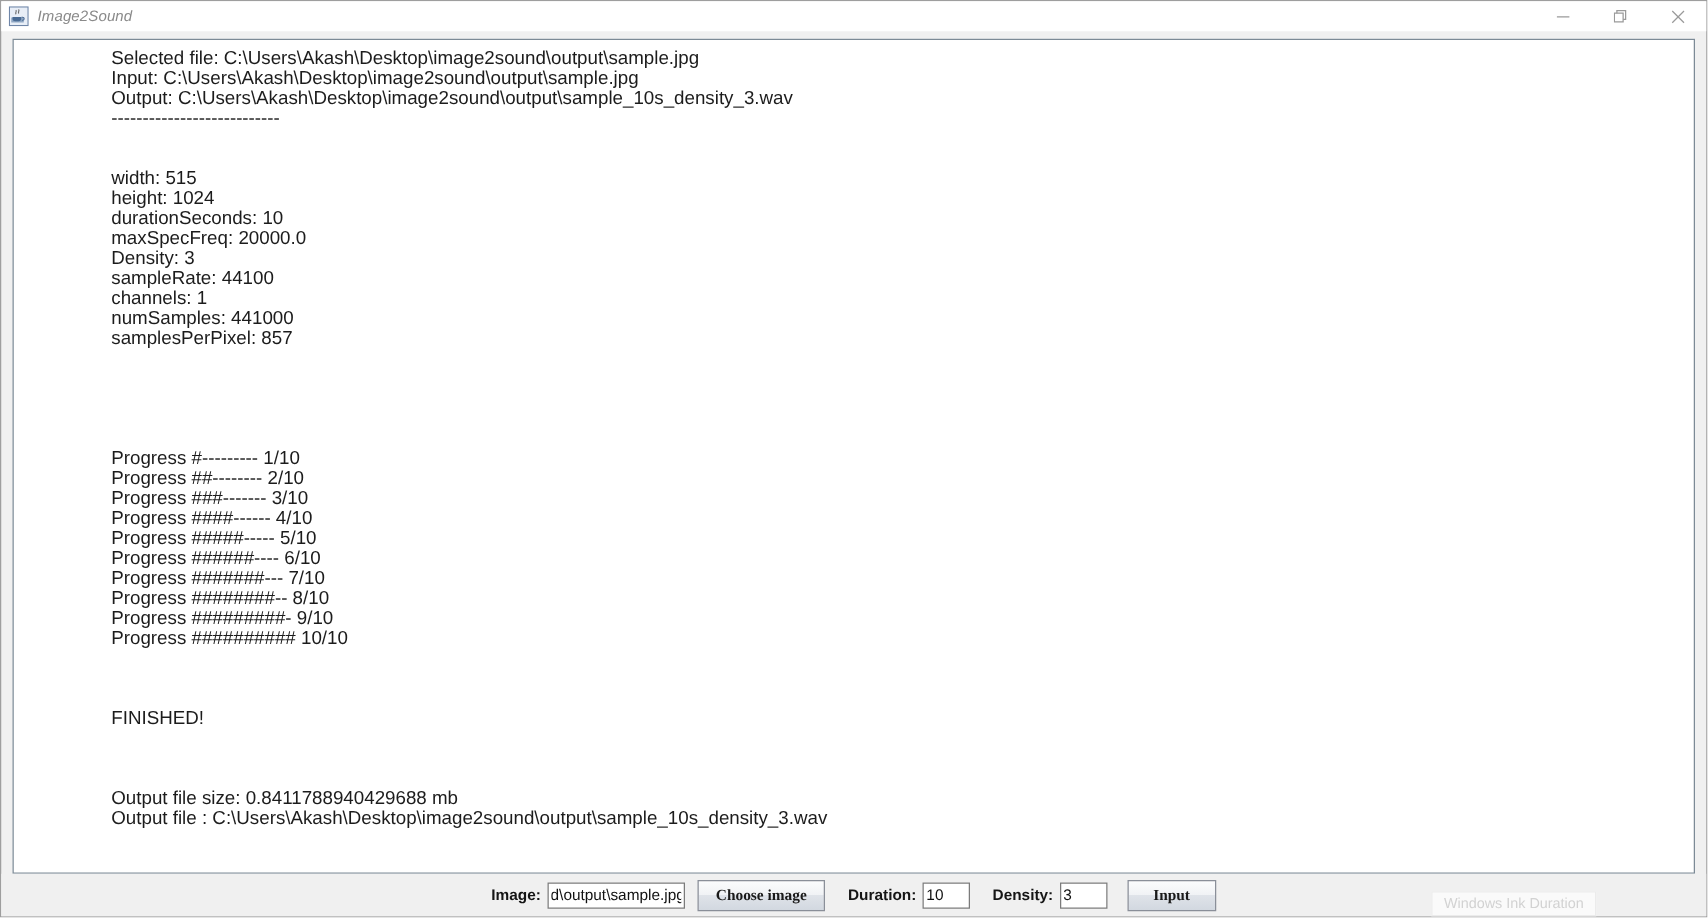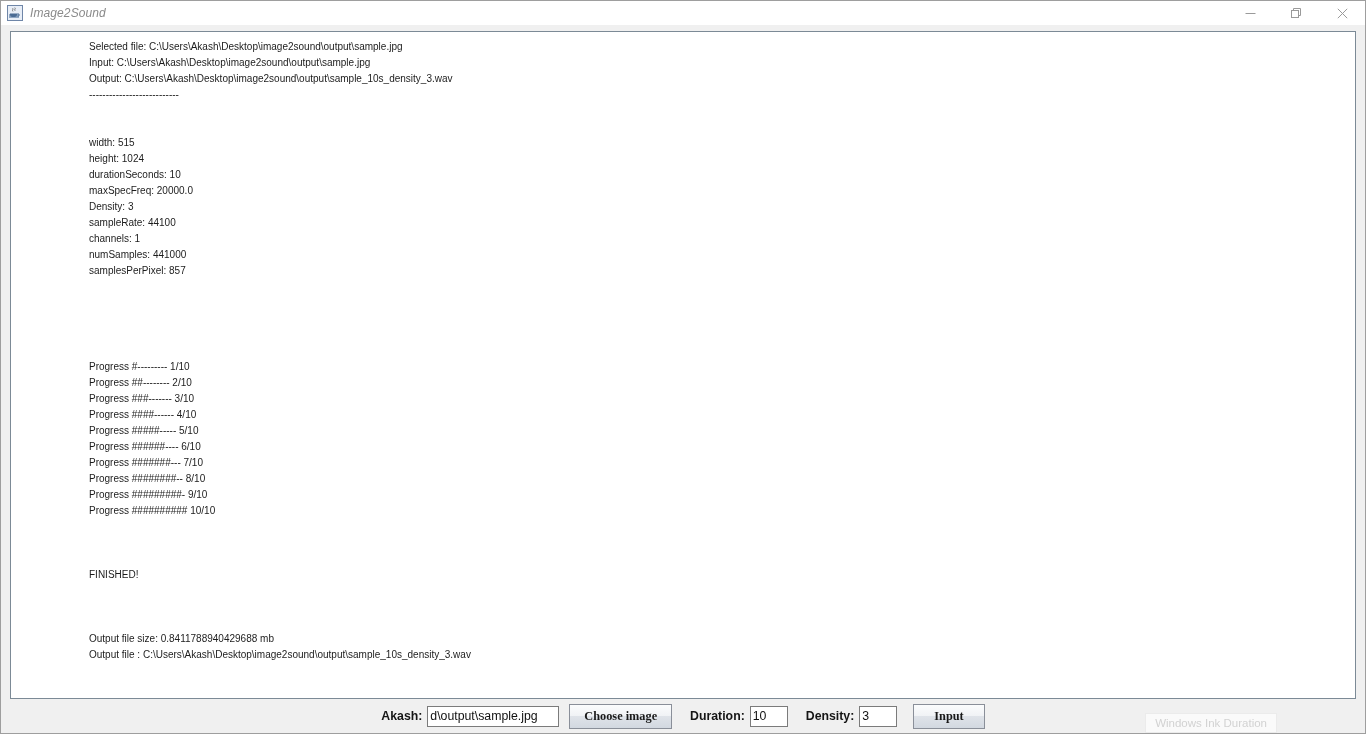--- a/index.html
+++ b/index.html
@@ -77,21 +77,21 @@
   #console {
     width: 100%; height: 100%;
     background: #ffffff;
     border: 1px solid #7c8a96;
     overflow: hidden;
     position: relative;
   }
   #console-text {
     padding: 7px 0 0 78px;
     font-family: "Liberation Sans", sans-serif;
-    font-size: 10px;
+    font-size: 15px;
     color: #1c1c1c;
     line-height: 16px;
     white-space: pre;
   }
   .cline { height: 16px; }
   .cline.blank { height: 16px; }
 
   
   #controlbar {
     height: 34px;
@@ -113,21 +113,21 @@
     background: #ffffff;
     border: 1px solid #7b7b7b;
     height: 21px;
     font-family: "Liberation Sans", sans-serif;
     font-size: 12.3px;
     color: #111;
     padding: 0 2px;
     line-height: 19px;
     outline: none;
   }
-  #image-field { width: 132px; }
+  #image-field { width: 110px; }
   #duration-field { width: 38px; }
   #density-field { width: 38px; }
 
   .jbutton {
     height: 25px;
     background: linear-gradient(to bottom, #fbfcfd 0%, #f0f2f5 48%, #dfe3e9 49%, #d2d8e0 100%);
     border: 1px solid #8a8f99;
     font-family: Liberation Serif, serif;
     font-size: 12.3px;
     font-weight: bold;
@@ -195,21 +195,21 @@
   </div>
 
 
   <div id="console-wrap">
     <div id="console">
       <div id="console-text"><div class="cline">Selected file: C:\Users\Akash\Desktop\image2sound\output\sample.jpg</div><div class="cline">Input: C:\Users\Akash\Desktop\image2sound\output\sample.jpg</div><div class="cline">Output: C:\Users\Akash\Desktop\image2sound\output\sample_10s_density_3.wav</div><div class="cline">---------------------------</div><div class="cline blank">&nbsp;</div><div class="cline blank">&nbsp;</div><div class="cline">width: 515</div><div class="cline">height: 1024</div><div class="cline">durationSeconds: 10</div><div class="cline">maxSpecFreq: 20000.0</div><div class="cline">Density: 3</div><div class="cline">sampleRate: 44100</div><div class="cline">channels: 1</div><div class="cline">numSamples: 441000</div><div class="cline">samplesPerPixel: 857</div><div class="cline blank">&nbsp;</div><div class="cline blank">&nbsp;</div><div class="cline blank">&nbsp;</div><div class="cline blank">&nbsp;</div><div class="cline blank">&nbsp;</div><div class="cline">Progress #--------- 1/10</div><div class="cline">Progress ##-------- 2/10</div><div class="cline">Progress ###------- 3/10</div><div class="cline">Progress ####------ 4/10</div><div class="cline">Progress #####----- 5/10</div><div class="cline">Progress ######---- 6/10</div><div class="cline">Progress #######--- 7/10</div><div class="cline">Progress ########-- 8/10</div><div class="cline">Progress #########- 9/10</div><div class="cline">Progress ########## 10/10</div><div class="cline blank">&nbsp;</div><div class="cline blank">&nbsp;</div><div class="cline blank">&nbsp;</div><div class="cline">FINISHED!</div><div class="cline blank">&nbsp;</div><div class="cline blank">&nbsp;</div><div class="cline blank">&nbsp;</div><div class="cline">Output file size: 0.8411788940429688 mb</div><div class="cline">Output file : C:\Users\Akash\Desktop\image2sound\output\sample_10s_density_3.wav</div></div>
     </div>
   </div>
 
   <div id="controlbar">
-    <span class="ctl-label">Akash:</span>
+    <span class="ctl-label">Image:</span>
     <input id="image-field" class="jtext" type="text" value="d\output\sample.jpg" style="">
     <button id="choose-image-button" class="jbutton">Choose image</button>
     <span class="ctl-label">Duration:</span>
     <input id="duration-field" class="jtext" type="text" value="10" style="">
     <span class="gap"></span>
     <span class="ctl-label">Density:</span>
     <input id="density-field" class="jtext" type="text" value="3" style="">
     <button id="start-button" class="jbutton">Input</button>
 
     <div id="ink-workspace">

